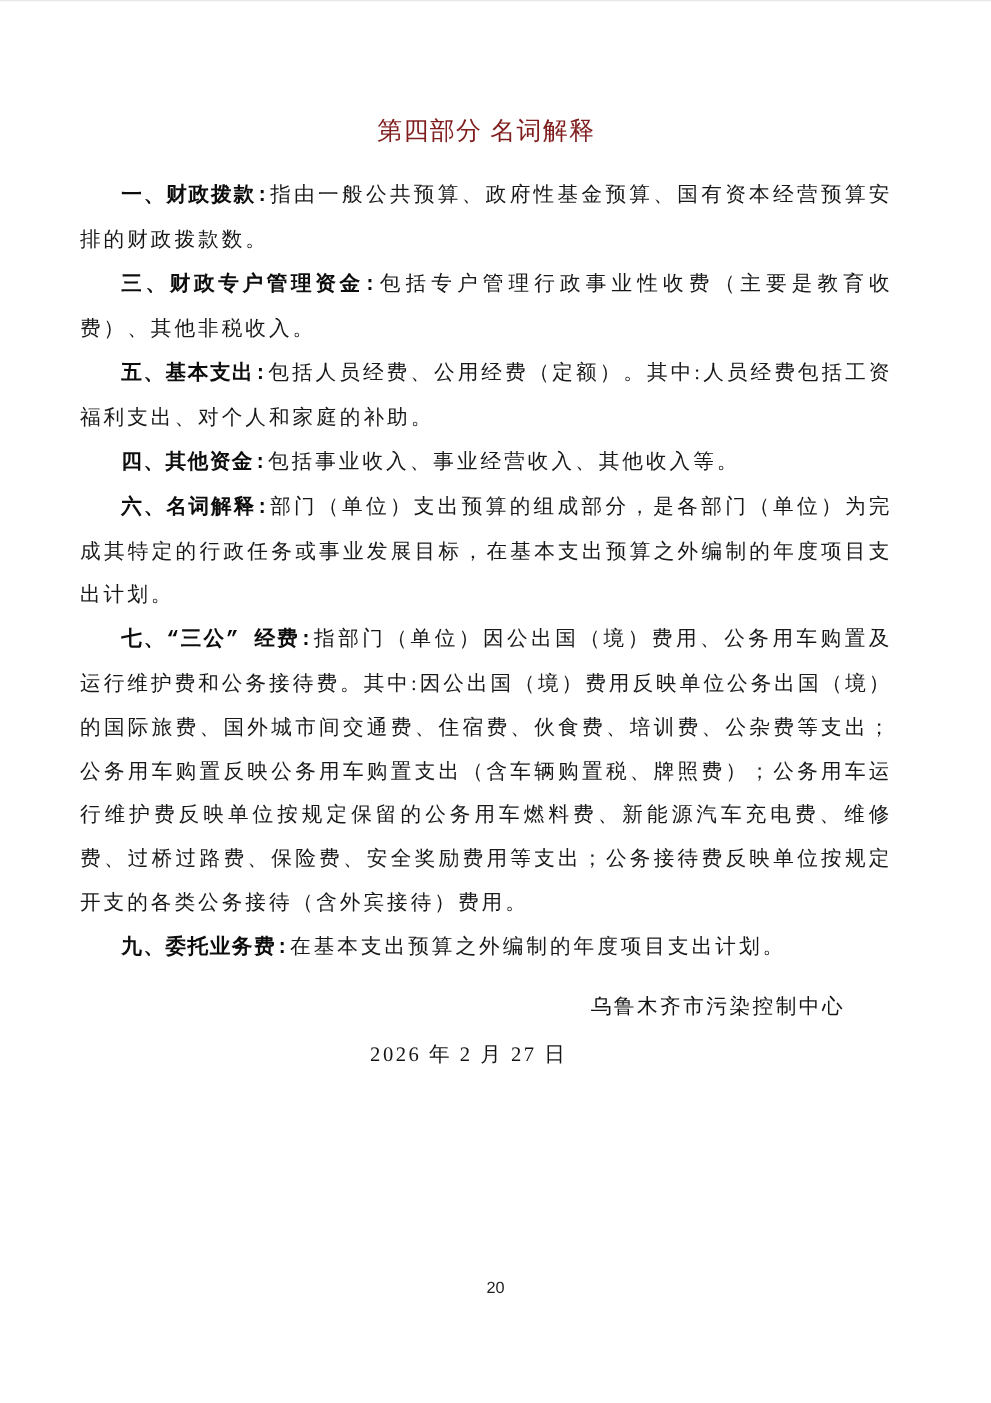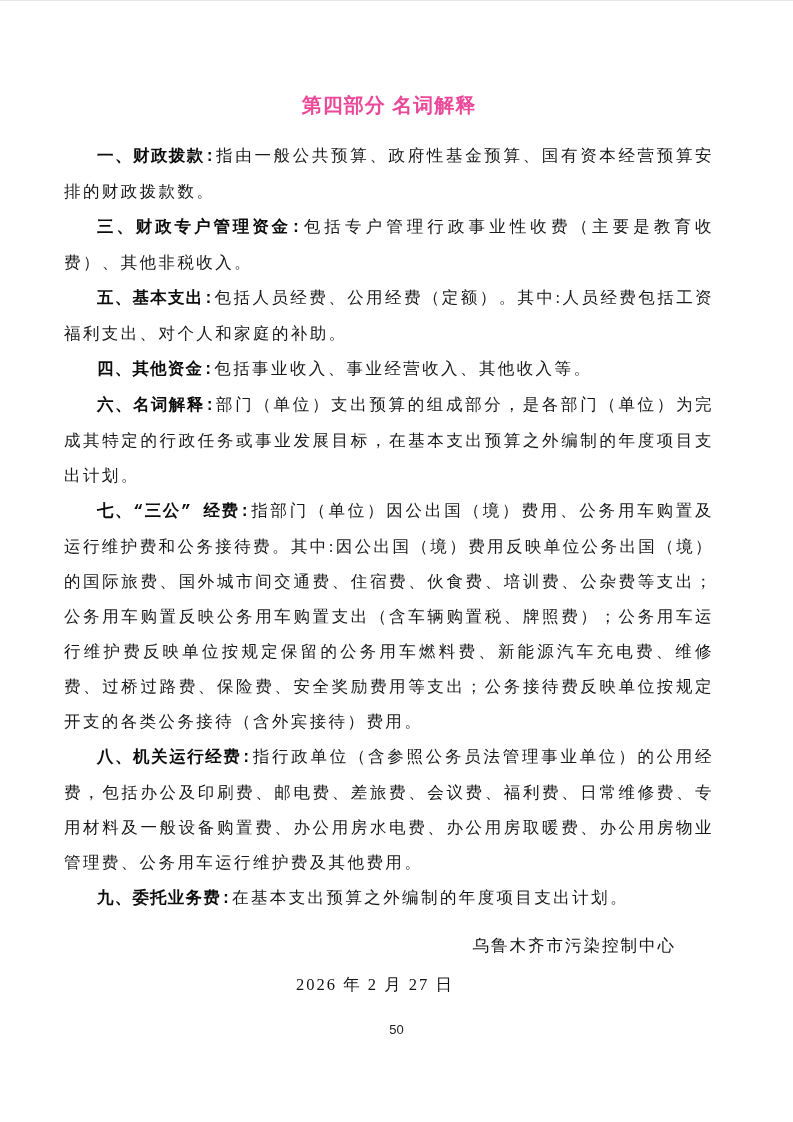--- a/index.html
+++ b/index.html
@@ -25,26 +25,26 @@
   }
   .content {
     position: absolute;
     top: 88px;
     left: 64px;
     width: 650px;
   }
   .doc-title {
     margin: 0 0 16px 0;
     font-family: "Liberation Sans", "DejaVu Sans", sans-serif;
-    font-weight: 700;
+    font-weight: 400;
     font-size: 20px;
     line-height: 34px;
     text-align: center;
     letter-spacing: 1px;
-    color: #ec4899;
+    color: #7f1d1d;
   }
   .para {
     margin: 0;
     font-size: 16.5px;
     line-height: 35px;
     letter-spacing: 2.4px;
     text-align: justify;
     text-indent: 33px;
     color: #181818;
   }
@@ -92,24 +92,23 @@
     <p class="para"><b class="lead">三、财政专户管理资金:</b><span>包括专户管理行政事业性收费（主要是教育收费）、其他非税收入。</span></p>
 
     <p class="para"><b class="lead">五、基本支出:</b><span>包括人员经费、公用经费（定额）。其中:人员经费包括工资福利支出、对个人和家庭的补助。</span></p>
 
     <p class="para"><b class="lead">四、其他资金:</b><span>包括事业收入、事业经营收入、其他收入等。</span></p>
 
     <p class="para"><b class="lead">六、名词解释:</b><span>部门（单位）支出预算的组成部分，是各部门（单位）为完成其特定的行政任务或事业发展目标，在基本支出预算之外编制的年度项目支出计划。</span></p>
 
     <p class="para"><b class="lead">七、“三公” 经费:</b><span>指部门（单位）因公出国（境）费用、公务用车购置及运行维护费和公务接待费。其中:因公出国（境）费用反映单位公务出国（境）的国际旅费、国外城市间交通费、住宿费、伙食费、培训费、公杂费等支出；公务用车购置反映公务用车购置支出（含车辆购置税、牌照费）；公务用车运行维护费反映单位按规定保留的公务用车燃料费、新能源汽车充电费、维修费、过桥过路费、保险费、安全奖励费用等支出；公务接待费反映单位按规定开支的各类公务接待（含外宾接待）费用。</span></p>
 
-    <p class="para"><b class="lead">八、机关运行经费:</b><span>指行政单位（含参照公务员法管理事业单位）的公用经费，包括办公及印刷费、邮电费、差旅费、会议费、福利费、日常维修费、专用材料及一般设备购置费、办公用房水电费、办公用房取暖费、办公用房物业管理费、公务用车运行维护费及其他费用。</span></p>
 
     <p class="para"><b class="lead">九、委托业务费:</b><span>在基本支出预算之外编制的年度项目支出计划。</span></p>
 
     <div class="sig-block">
       <p class="sig-line sig-org">乌鲁木齐市污染控制中心</p>
       <p class="sig-line sig-date">2026 年 2 月 27 日</p>
     </div>
   </div>
 
-  <div class="page-number">50</div>
+  <div class="page-number">20</div>
 </div>
 
 </body></html>

